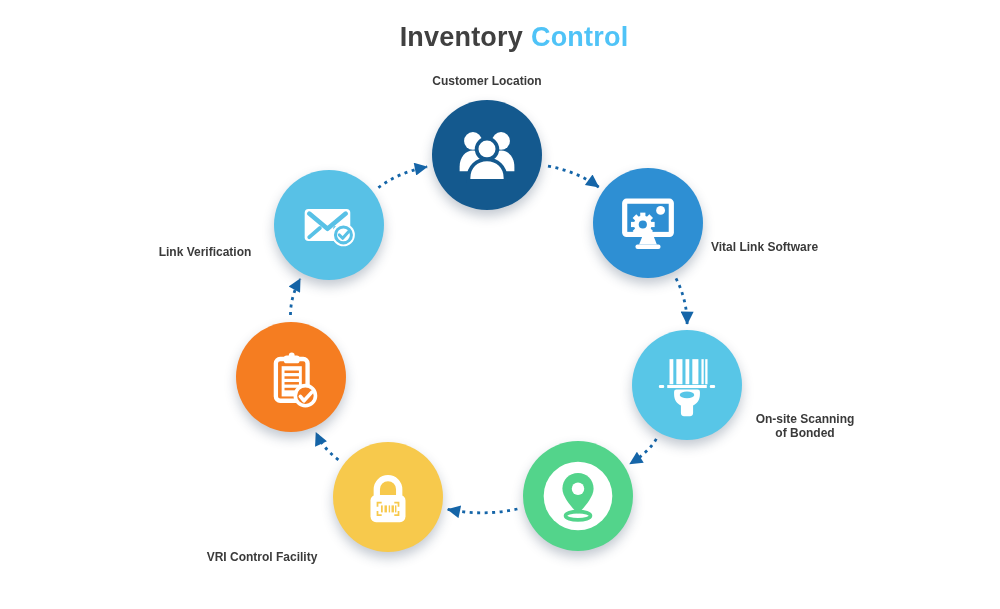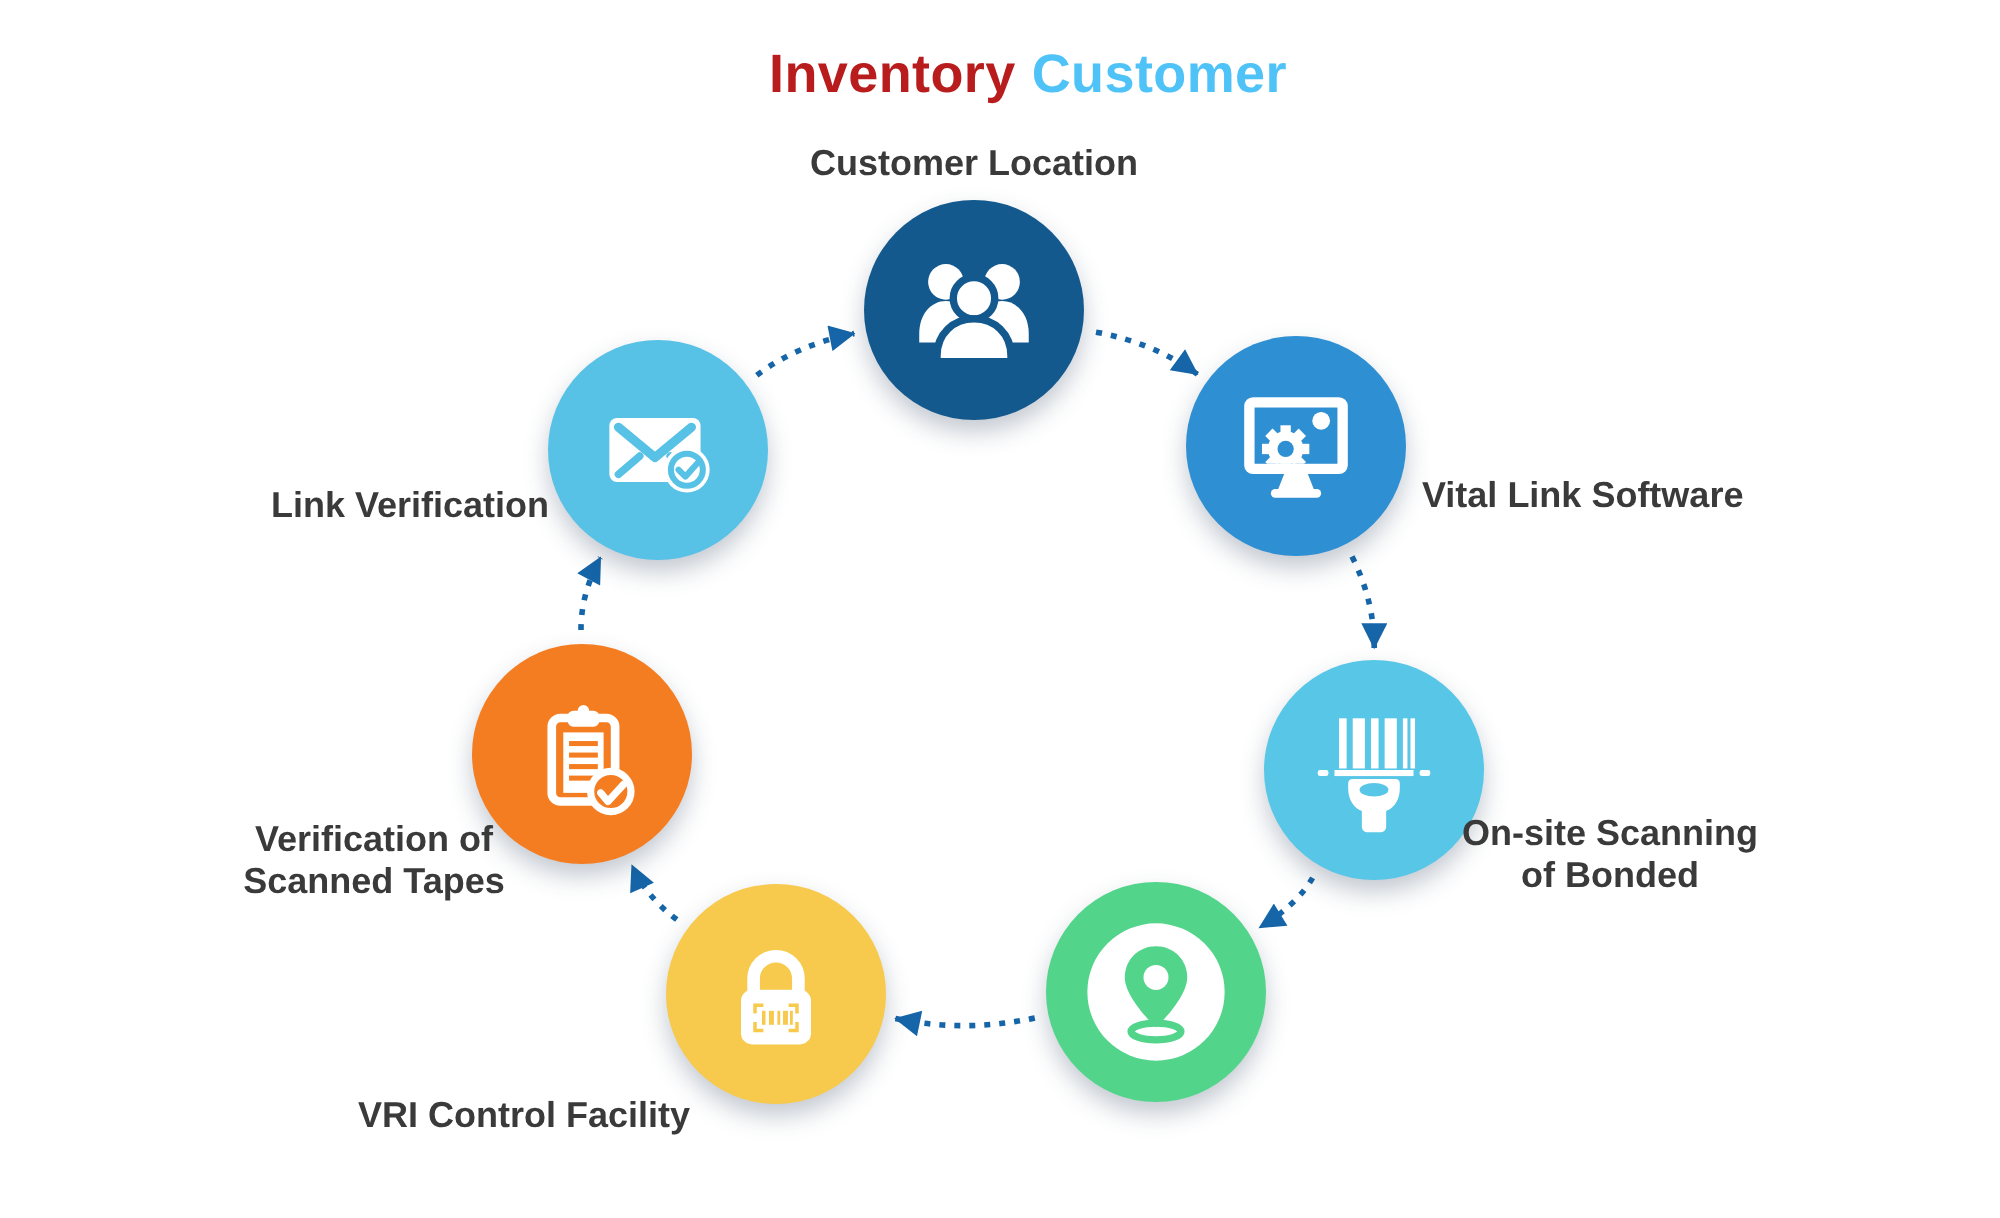--- a/index.html
+++ b/index.html
@@ -15,38 +15,38 @@
   .title .t1{color:#3a3a3a;}
   .title .t2{color:#4fc3f7;margin-left:8px;}
   .node{position:absolute;width:110px;height:110px;}
   .circle{
     width:110px;height:110px;border-radius:50%;
     display:flex;align-items:center;justify-content:center;
     box-shadow:0 6px 12px rgba(40,60,90,.28);
   }
   .node-label{
     position:absolute;transform:translate(-50%,-50%);
-    font-size:18px;font-weight:bold;color:#3a3a3a;line-height:1.15;
+    font-size:12px;font-weight:bold;color:#3a3a3a;line-height:1.15;
     white-space:pre-line;text-align:center;
   }
   .node-label.left-align{transform:translate(0,-50%);text-align:right;}
   svg.arrows{position:absolute;inset:0;pointer-events:none;}
   svg.arrows path.flow{
     fill:none;stroke:var(--arrow,#1565A8);stroke-width:2.8;
     stroke-dasharray:3 4.5;
   }
   #ah-tri{fill:var(--arrow,#1565A8);}
 </style>
 </head>
 <body>
 
 <div class="stage">
 
   <div class="title">
-    <span class="t1" style="color: #b91c1c; margin-left: 28px;">Inventory</span><span class="t2" style="color: rgb(79, 195, 247);">Customer</span>
+    <span class="t1" style="color: #404040; margin-left: 28px;">Inventory</span><span class="t2" style="color: rgb(79, 195, 247);">Control</span>
   </div>
 
   <svg class="arrows" width="1000" height="609">
     <defs>
       <marker id="ah" viewBox="0 0 10 10" refX="9.5" refY="5" markerWidth="15" markerHeight="13" orient="auto" markerUnits="userSpaceOnUse">
         <path id="ah-tri" d="M0,0 L10,5 L0,10 z"></path>
       </marker>
     </defs>
   <path d="M548.0,166.1 Q577.1,171.4 598.7,187.1" class="flow" marker-end="url(#ah)"></path>
       <path d="M676.0,278.3 Q687.2,300.4 687.1,324.0" class="flow" marker-end="url(#ah)"></path>
@@ -180,17 +180,15 @@
         <path d="M63.5,63 l4.5,4.5 l8.5,-9.5" stroke="#58C1E6" stroke-width="4" fill="none" stroke-linecap="round" stroke-linejoin="round"></path>
       </svg>
     </div>
   </div>
 
   <div class="node-label" style="left:487px;top:82px">Customer Location</div>
   <div class="node-label left-align" style="left:711px;top:248px">Vital Link Software</div>
   <div class="node-label" style="left:805px;top:427px">On-site Scanning
 of Bonded</div>
   <div class="node-label" style="left:262px;top:558px">VRI Control Facility</div>
-  <div class="node-label" style="left:187px;top:430px">Verification of
-Scanned Tapes</div>
   <div class="node-label" style="left:205px;top:253px">Link Verification</div>
 
 </div>
 
 </body></html>

